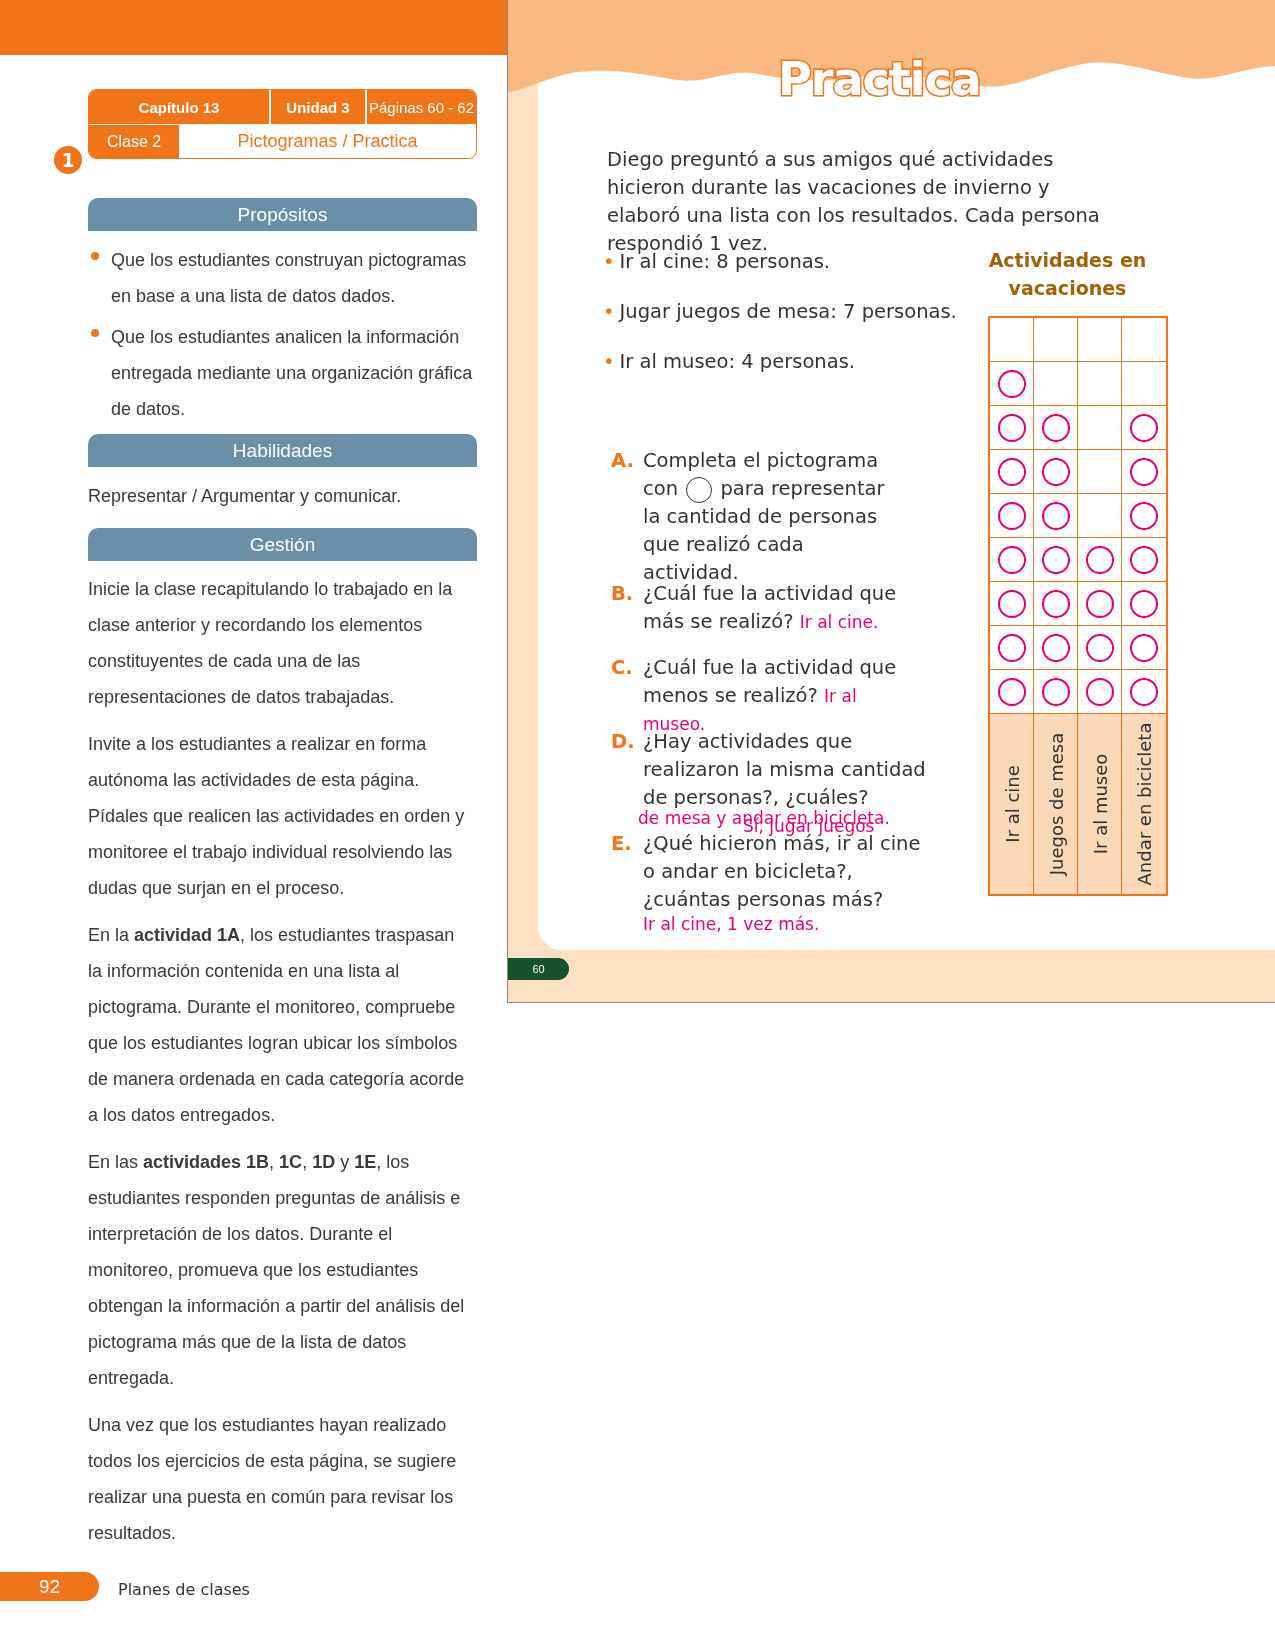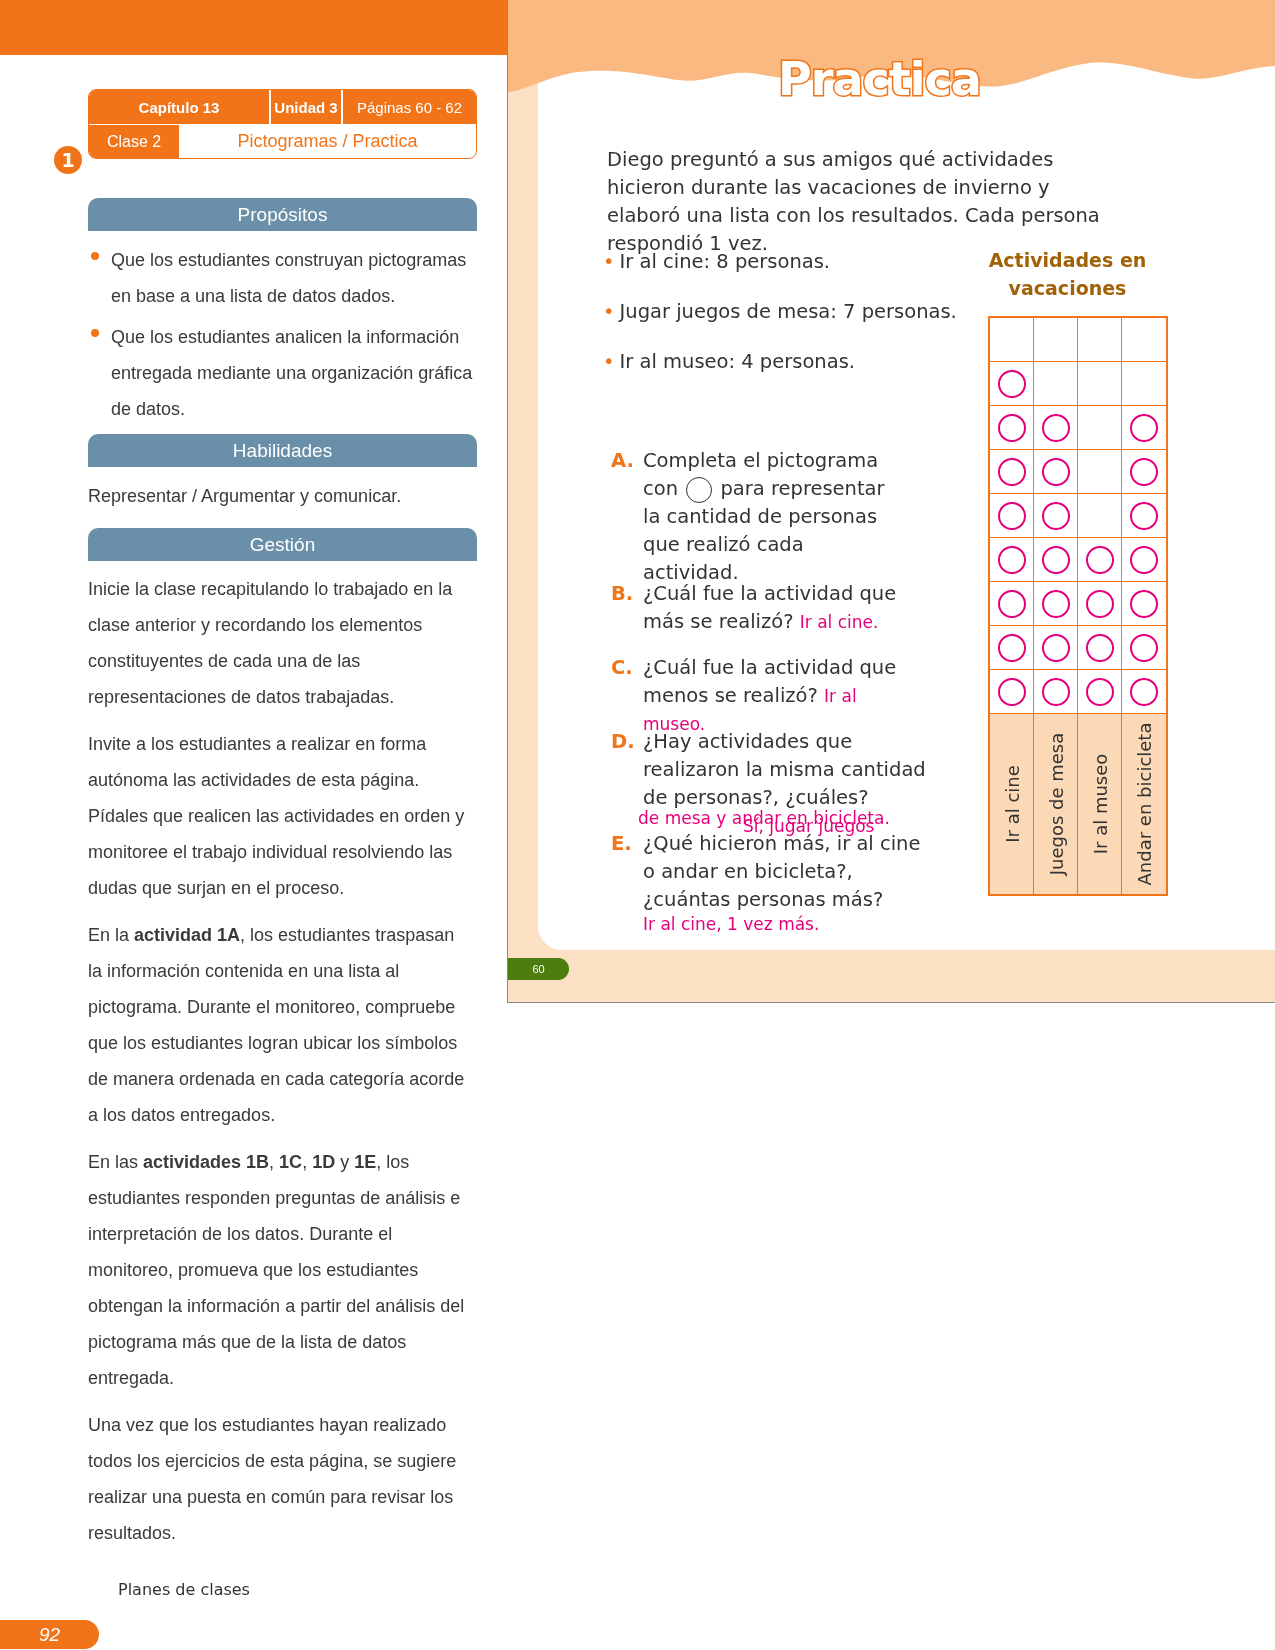--- a/index.html
+++ b/index.html
@@ -6,42 +6,42 @@
   html, body { width: 1275px; height: 1650px; background: #ffffff; overflow: hidden; }
   body { position: relative; font-family: "Liberation Sans", sans-serif; color: #333; }
 
   .top-bar { position: absolute; left: 0; top: 0; width: 507px; height: 55px; background: #f27419; }
 
   
   .info-box { position: absolute; left: 88px; top: 89px; width: 389px; height: 70px; border: 1.5px solid #f27419; border-radius: 8px; overflow: hidden; }
   .info-row1 { display: flex; height: 34px; background: #f27419; color: #fff; font-size: 15px; }
   .info-row1 > div { display: flex; align-items: center; justify-content: center; border-right: 2px solid #fff; }
   .info-row1 > div:last-child { border-right: none; }
-  .c1 { width: 182px; font-weight: bold; } .c2 { width: 72px; font-weight: bold; } .c3 { flex: 1; }
+  .c1 { width: 182px; font-weight: bold; } .c2 { width: 96px; font-weight: bold; } .c3 { flex: 1; }
   .info-row2 { display: flex; height: 34px; border-top: 1.5px solid #fff; font-size: 16px; justify-content: space-between; }
   .info-row2 .k { width: 90px; background: #f27419; color: #fff; display: flex; align-items: center; justify-content: center; }
   .info-row2 .v { flex: 1; color: #f27419; display: flex; align-items: center; justify-content: center; font-size: 18px; }
 
   .section-head { position: absolute; left: 88px; width: 389px; height: 33px; background: #6a8fa8; color: #fff; font-size: 19px; display: flex; align-items: center; justify-content: center; border-top-left-radius: 10px; border-top-right-radius: 10px; }
 
   .left-text { position: absolute; left: 88px; width: 385px; font-size: 18px; line-height: 36px; color: #3a3a3a; }
   .left-text p { margin-bottom: 11px; }
   .bullets { list-style: none; }
   .bullets li { position: relative; padding-left: 23px; margin-bottom: 5px; }
   .bullets li::before { content: ""; position: absolute; left: 3px; top: 10px; width: 8px; height: 8px; border-radius: 50%; background: #f27419; }
 
-  .footer-tab { position: absolute; left: 0; top: 1620px; width: 99px; height: 29px; background: #f27419; border-top-right-radius: 18px; border-bottom-right-radius: 18px; color: #fff; font-size: 19px; display: flex; align-items: center; justify-content: center; font-style: italic; }
+  .footer-tab { position: absolute; left: 0; top: 1572px; width: 99px; height: 29px; background: #f27419; border-top-right-radius: 18px; border-bottom-right-radius: 18px; color: #fff; font-size: 19px; display: flex; align-items: center; justify-content: center; }
   .footer-label { position: absolute; left: 118px; top: 1580px; font-size: 16px; color: #333; font-family: "DejaVu Sans", sans-serif; }
 
   
   .page { position: absolute; left: 507px; top: 0; width: 768px; height: 1003px; background: #fce0c4; border-left: 1px solid #888; border-bottom: 1px solid #888; overflow: hidden; }
   .page-inner { position: absolute; left: 30px; top: 60px; width: 738px; height: 890px; background: #fff; border-bottom-left-radius: 24px; }
   .page-wave { position: absolute; left: 0; top: 0; width: 768px; height: 110px; }
   .practica { position: absolute; left: 270px; top: 52px; font-family: "DejaVu Sans", sans-serif; font-weight: bold; font-size: 46px; color: #fff; -webkit-text-stroke: 3px #f27419; paint-order: stroke fill; letter-spacing: -1px; text-shadow: 0 0 0 #f27419; }
-  .pnum { position: absolute; left: 0; top: 958px; width: 61px; height: 22px; background: #4d7c0f; border-top-right-radius: 11px; border-bottom-right-radius: 11px; color: #fff; font-size: 11px; display: flex; align-items: center; justify-content: center; }
+  .pnum { position: absolute; left: 0; top: 958px; width: 61px; height: 22px; background: #14532d; border-top-right-radius: 11px; border-bottom-right-radius: 11px; color: #fff; font-size: 11px; display: flex; align-items: center; justify-content: center; }
 
   .fk { font-family: "DejaVu Sans", sans-serif; color: #333; }
   .q-num { position: absolute; left: 54px; top: 146px; width: 28px; height: 28px; border-radius: 50%; background: #f27419; color: #fff; font-weight: bold; font-size: 19px; display: flex; align-items: center; justify-content: center; }
   .intro { position: absolute; left: 100px; top: 146px; width: 520px; font-size: 19.5px; line-height: 28px; }
   .data-list { position: absolute; left: 95px; top: 250px; font-size: 19.5px; }
   .data-list div { height: 50px; }
   .data-list .dot { color: #f27419; margin-right: 5px; }
 
   .qa { position: absolute; left: 100px; font-size: 19.5px; line-height: 28px; }
   .qa .lbl { position: absolute; left: -32px; top: 0; color: #f27419; font-weight: bold; }

